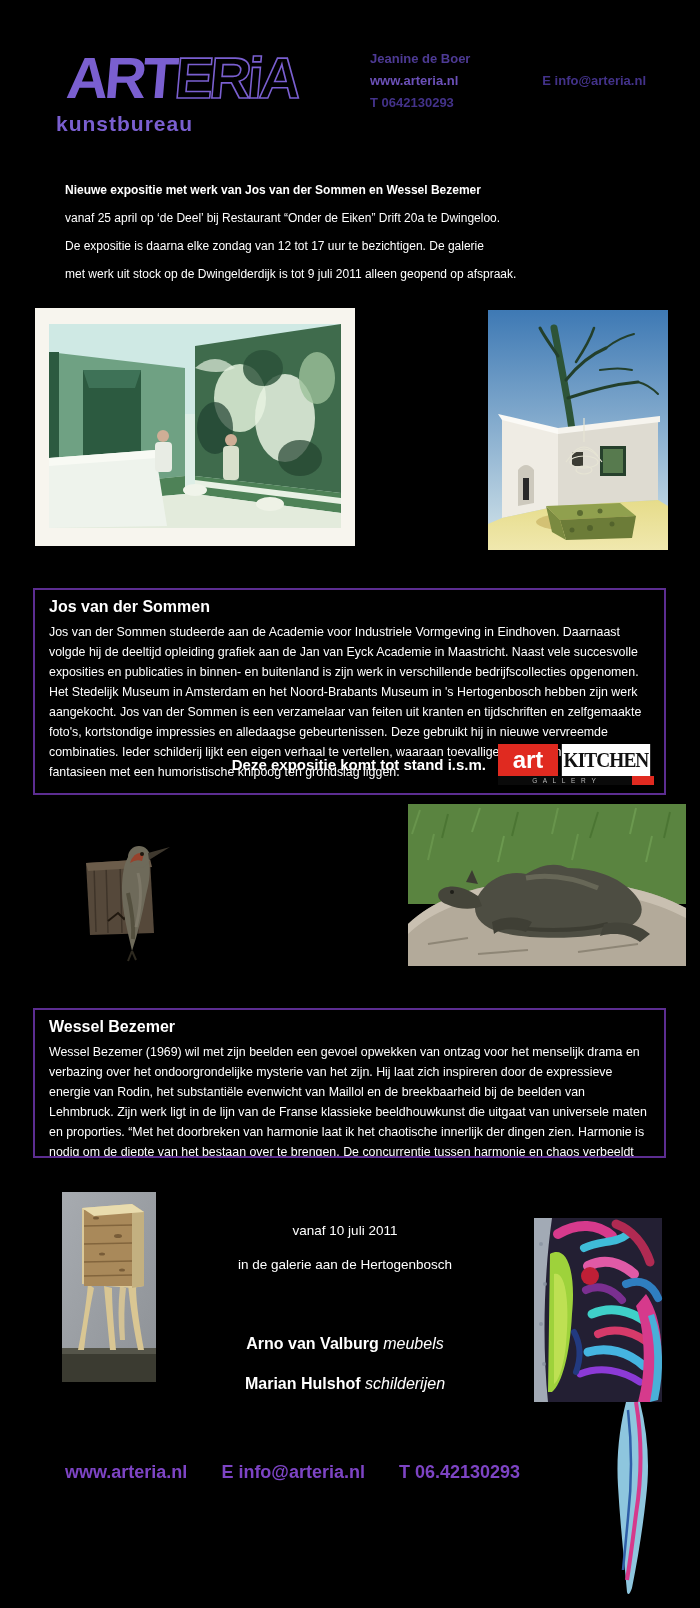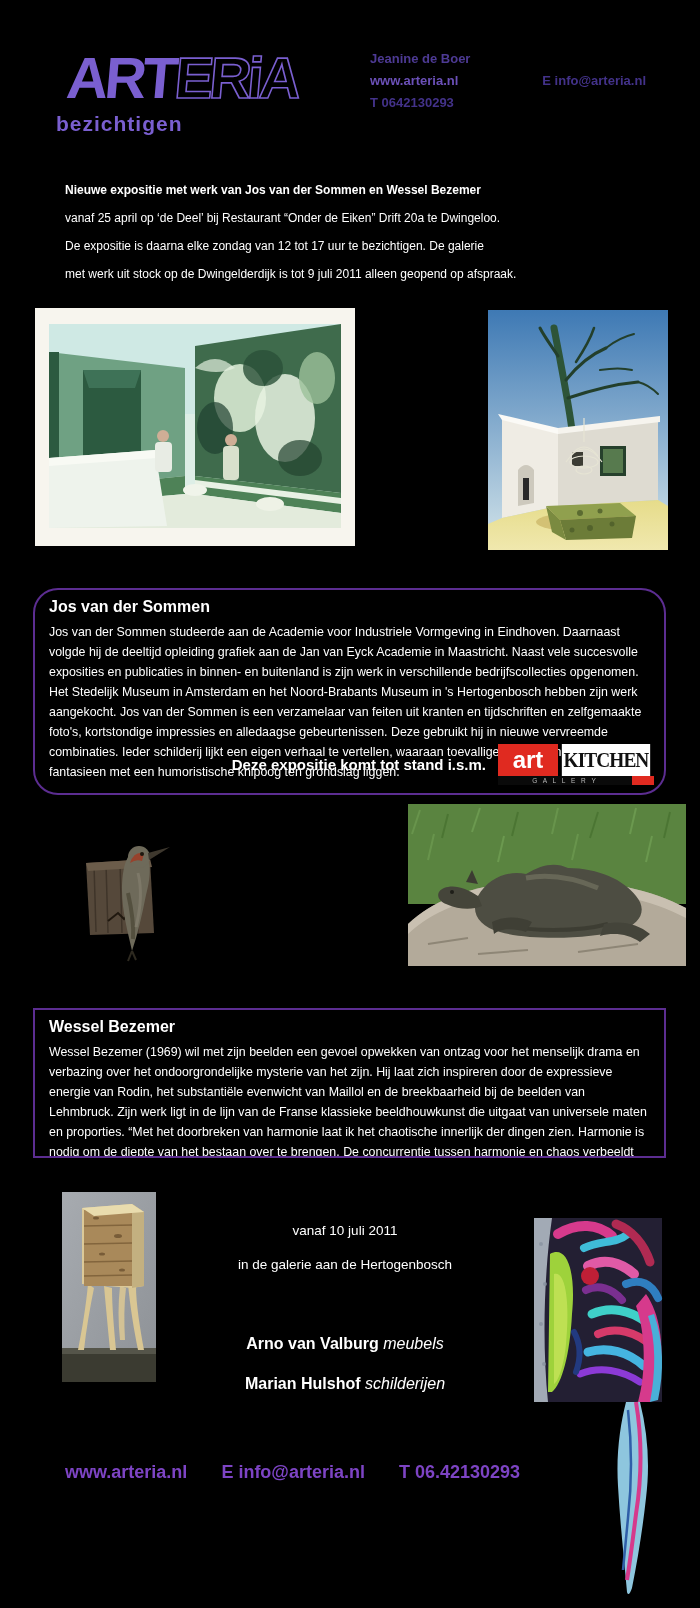--- a/index.html
+++ b/index.html
@@ -20,21 +20,21 @@
   
   .intro{position:absolute;left:65px;top:176px;width:575px;font-size:12px;}
   .intro .t{font-weight:bold;line-height:28px;}
   .intro .l{line-height:28px;}
 
   
   .artbox{position:absolute;left:33px;width:633px;border:2px solid #5c2d91;background:#000;
           box-sizing:border-box;padding:8px 14px;overflow:hidden;}
   .artbox h2{margin:0 0 6px 0;font-size:16px;font-weight:bold;color:#fff;}
   .artbox p{margin:0;font-size:12.4px;line-height:20px;color:#fff;}
-  .jos{top:588px;height:207px;border-radius:25px;}
+  .jos{top:588px;height:207px;}
   .wessel{top:1008px;height:150px;}
   .credit{position:absolute;right:10px;bottom:8px;display:flex;align-items:flex-end;gap:12px;}
   .credit .lbl{font-size:15px;font-weight:600;color:#fff;padding-bottom:12px;}
 
   
   .ak{width:156px;}
   .ak .top{display:flex;height:32px;}
   .ak .artbx{width:60px;background:#e02a20;color:#fff;font-weight:bold;font-size:24px;
              display:flex;align-items:center;justify-content:center;letter-spacing:0;}
   .ak .kitbx{flex:1;background:#fff;color:#111;display:flex;align-items:center;justify-content:center;
@@ -64,21 +64,21 @@
 <div class="stage">
 
   <div class="abs" style="left:56px;top:44px;">
     <svg width="265" height="66" viewBox="0 0 265 66">
       <g transform="skewX(-5)" font-family="Liberation Sans, sans-serif" font-weight="bold" font-size="58" letter-spacing="-4">
         <text x="14" y="54" fill="#7a5fd0">ART</text>
         <text x="122" y="54" fill="none" stroke="#7a5fd0" stroke-width="1.6">ERiA</text>
       </g>
     </svg>
   </div>
-  <div class="logo-sub">bezichtigen</div>
+  <div class="logo-sub">kunstbureau</div>
 
   <div class="contact">
     <div class="row">Jeanine de Boer</div>
     <div class="row sp">
       <span class="web">www.arteria.nl</span>
       <span class="mail">E info@arteria.nl</span>
     </div>
     <div class="row right">
       <span class="tel">T 0642130293</span>
     </div>

